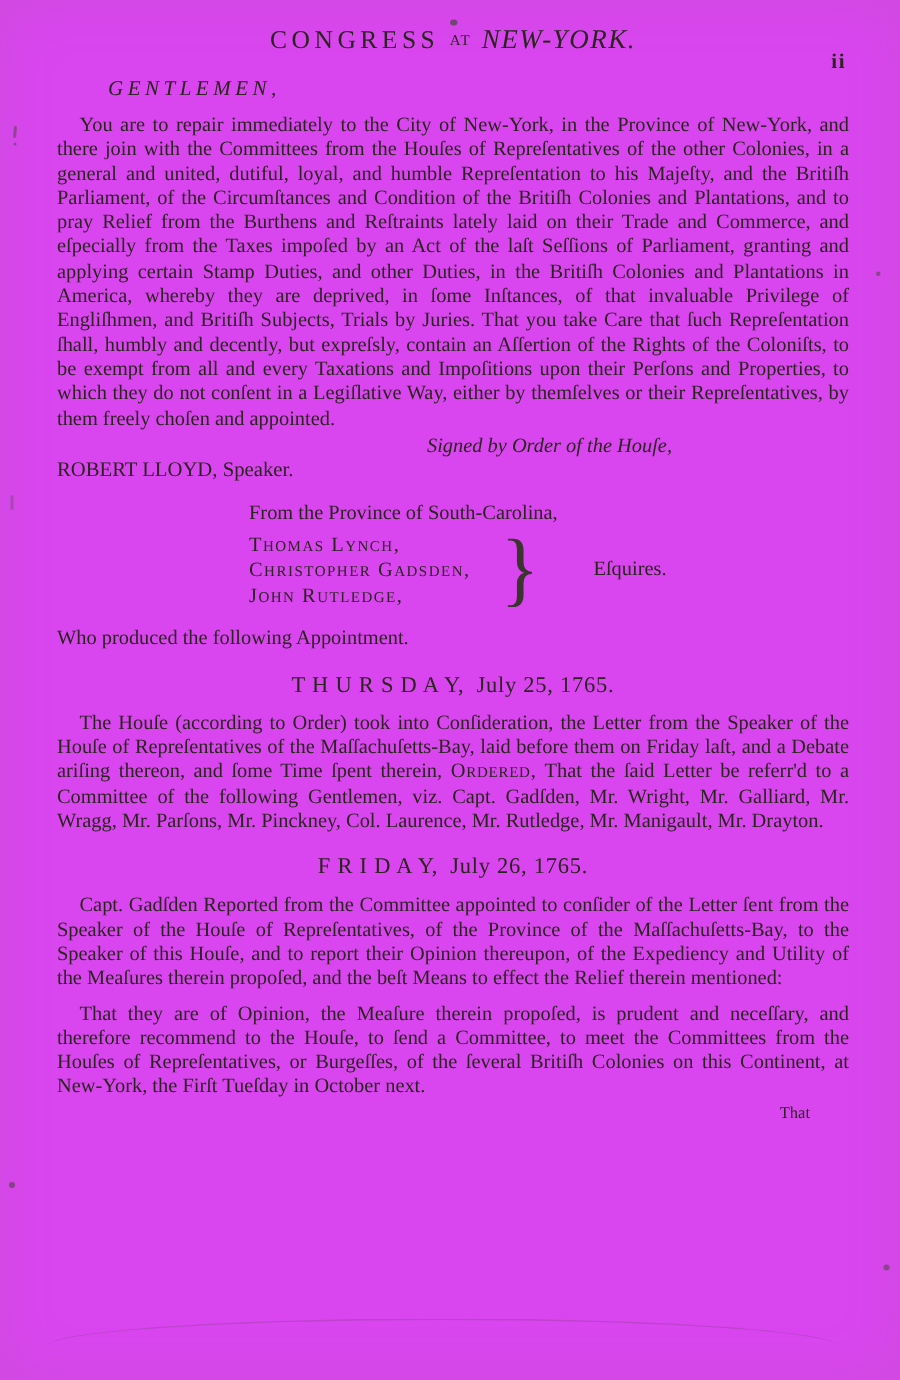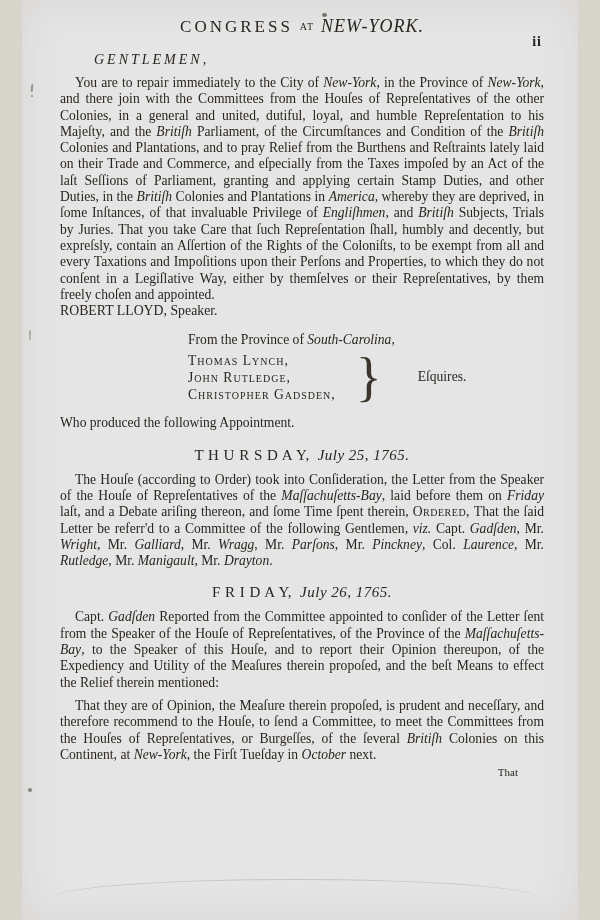--- a/index.html
+++ b/index.html
@@ -1,29 +1,29 @@
 <!DOCTYPE html>
 <html><head>
 <meta charset="utf-8">
 <style>
   html,body{margin:0;padding:0;background:#d8d5cd;}
   .page{
     position:relative;
-    width:556px;height:920px;
+    width:600px;height:920px;
     margin:0 auto;
-    background:#e5e5e5;
+    background:#d946ef;
     box-shadow:inset 0 0 40px rgba(120,110,90,.12);
     font-family:"Liberation Serif","DejaVu Serif",serif;
     color:#2a251e;
     overflow:hidden;
     box-sizing:border-box;
     padding:16px 34px 0 38px;
   }
   
-  .seg-i{font-style:italic;}
+  .seg-i{}
   .seg-sc{font-variant:small-caps;letter-spacing:.5px;}
 
   .header{position:relative;text-align:center;margin-bottom:10px;height:26px;}
   .t-congress{font-size:17px;letter-spacing:3px;}
   .t-at{font-size:10px;letter-spacing:1px;vertical-align:2px;margin:0 7px;}
   .t-city{font-size:18px;font-style:italic;letter-spacing:1px;}
   .pagenum{position:absolute;right:2px;top:18px;font-size:14px;font-weight:bold;letter-spacing:1px;}
 
   .salutation{font-style:italic;letter-spacing:3px;font-size:14px;margin:6px 0 7px 34px;}
 
@@ -59,29 +59,30 @@
 
   <div class="header">
     <span class="t-congress">CONGRESS</span><span class="t-at">AT</span><span class="t-city">NEW-YORK.</span>
     <span class="pagenum">ii</span>
   </div>
 
   <div class="salutation">GENTLEMEN,</div>
 
   <p class="para"><span>You are to repair immediately to the City of </span><span class="seg-i">New-York</span><span>, in the Province of </span><span class="seg-i">New-York</span><span>, and there join with the Committees from the Houſes of Repreſentatives of the other Colonies, in a general and united, dutiful, loyal, and humble Repreſentation to his Majeſty, and the </span><span class="seg-i">Britiſh</span><span> Parliament, of the Circumſtances and Condition of the </span><span class="seg-i">Britiſh</span><span> Colonies and Plantations, and to pray Relief from the Burthens and Reſtraints lately laid on their Trade and Commerce, and eſpecially from the Taxes impoſed by an Act of the laſt Seſſions of Parliament, granting and applying certain Stamp Duties, and other Duties, in the </span><span class="seg-i">Britiſh</span><span> Colonies and Plantations in </span><span class="seg-i">America</span><span>, whereby they are deprived, in ſome Inſtances, of that invaluable Privilege of </span><span class="seg-i">Engliſhmen</span><span>, and </span><span class="seg-i">Britiſh</span><span> Subjects, Trials by Juries.  That you take Care that ſuch Repreſentation ſhall, humbly and decently, but expreſsly, contain an Aſſertion of the Rights of the Coloniſts, to be exempt from all and every Taxations and Impoſitions upon their Perſons and Properties, to which they do not conſent in a Legiſlative Way, either by themſelves or their Repreſentatives, by them freely choſen and appointed.</span></p>
 
+  <div class="sig-line">Signed by Order of the Houſe,</div>
   <div class="speaker-line">ROBERT LLOYD, Speaker.</div>
 
   <div class="delegation">
     <div class="delegation-intro"><span>From the Province of </span><span class="seg-i">South-Carolina,</span></div>
     <div class="delegation-row">
       <div class="delegate-col">
         <div>Thomas Lynch,</div>
+        <div>Christopher Gadsden,</div>
         <div>John Rutledge,</div>
-        <div>Christopher Gadsden,</div>
       </div>
       <div class="brace">}</div>
       <div class="esquires">Eſquires.</div>
     </div>
   </div>
   <div class="appointment-note">Who produced the following Appointment.</div>
 
   <div class="entry-heading"><span>T H U R S D A Y,</span><span class="seg-i">July 25, 1765.</span></div>
   <p class="para"><span>The Houſe (according to Order) took into Conſideration, the Letter from the Speaker of the Houſe of Repreſentatives of the </span><span class="seg-i">Maſſachuſetts-Bay</span><span>, laid before them on </span><span class="seg-i">Friday</span><span> laſt, and a Debate ariſing thereon, and ſome Time ſpent therein, </span><span class="seg-sc">Ordered,</span><span> That the ſaid Letter be referr'd to a Committee of the following Gentlemen, </span><span class="seg-i">viz.</span><span> Capt. </span><span class="seg-i">Gadſden</span><span>, Mr. </span><span class="seg-i">Wright</span><span>, Mr. </span><span class="seg-i">Galliard</span><span>, Mr. </span><span class="seg-i">Wragg</span><span>, Mr. </span><span class="seg-i">Parſons</span><span>, Mr. </span><span class="seg-i">Pinckney</span><span>, Col. </span><span class="seg-i">Laurence</span><span>, Mr. </span><span class="seg-i">Rutledge</span><span>, Mr. </span><span class="seg-i">Manigault</span><span>, Mr. </span><span class="seg-i">Drayton</span><span>.</span></p>
 

